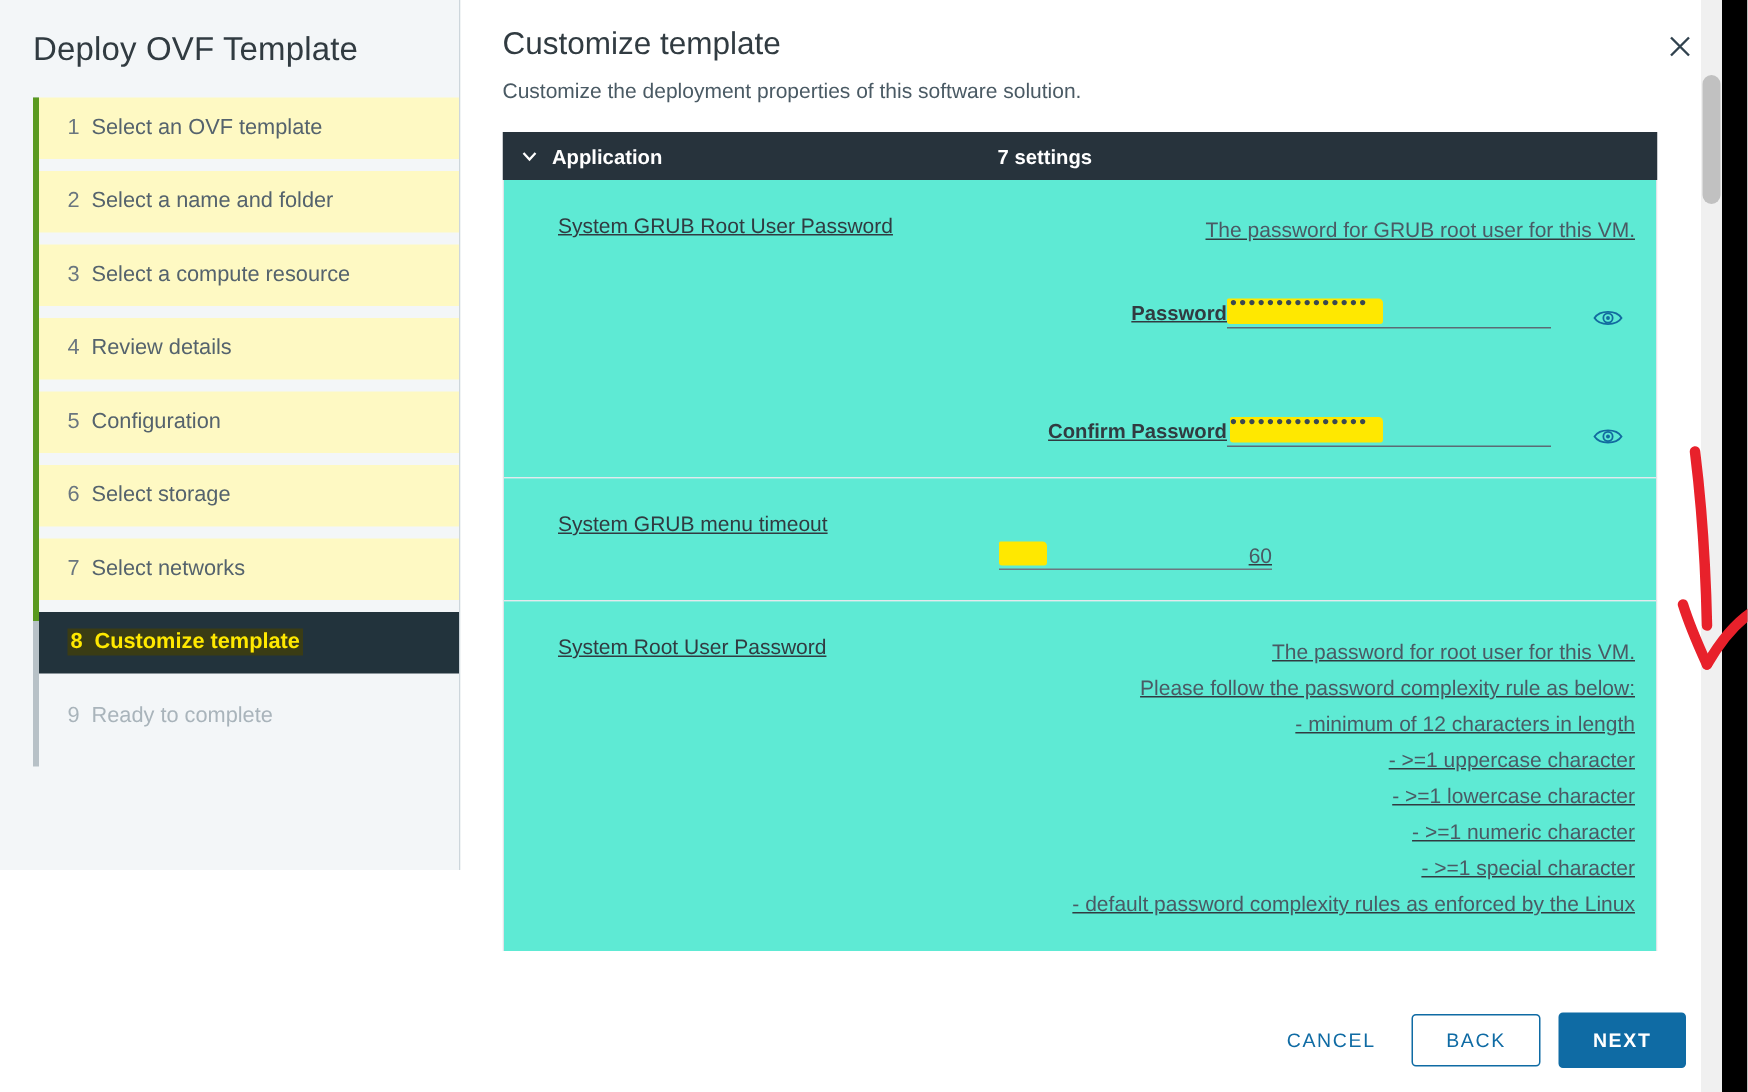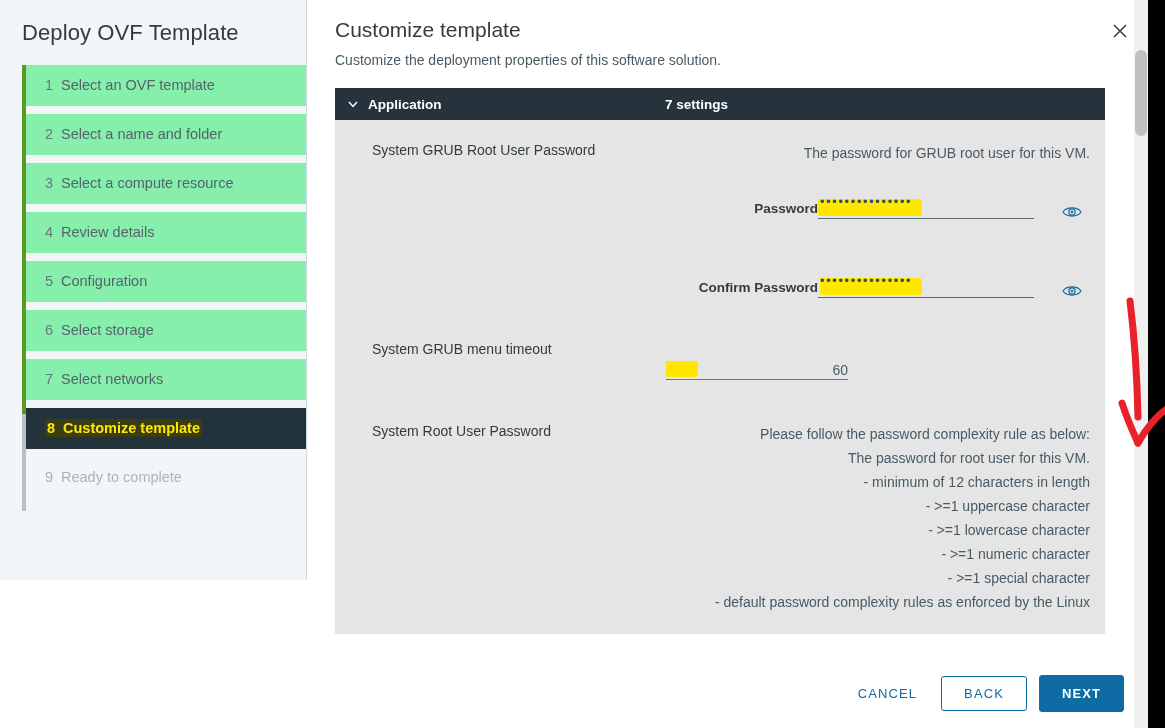--- a/index.html
+++ b/index.html
@@ -67,21 +67,21 @@
     top: 0;
     width: 4px;
     height: 349px;
     background: #5a9a20;
   }
   .step {
     position: relative;
     margin-left: 4px;
     height: 41px;
     line-height: 41px;
-    background: #86efac;
+    background: #fef9c3;
     font-size: 14.5px;
     color: #55636d;
     padding-left: 19px;
     white-space: nowrap;
     margin-bottom: 8px;
     cursor: pointer;
   }
   .step .num {
     display: inline-block;
     width: 16px;
@@ -166,21 +166,22 @@
     left: 330px;
     font-weight: bold;
   }
   #rows {
     border-left: 1px solid #dfe5e9;
     border-right: 1px solid #dfe5e9;
   }
   .setting-row {
     display: flex;
     border-bottom: 1px solid #e3e9ed;
-    background: #e5e5e5;
+    background: #5eead4;
+    text-decoration: underline;
   }
   .setting-row:last-child { border-bottom: none; }
   .row-label {
     width: 330px;
     min-width: 330px;
     padding: 21px 14px 20px 36px;
     font-size: 14px;
     color: #313b41;
     line-height: 18px;
   }
@@ -454,22 +455,22 @@
             <div class="small-input">
               <span class="marker" style="left:0px; bottom:2px; width:32px; height:16px;"></span>
               <span class="val">60</span>
             </div>
           </div>
         </div>
 
         <div class="setting-row">
           <div class="row-label">System Root User Password</div>
           <div class="row-body">
+            <span class="desc">The password for root user for this VM.</span>
             <span class="desc">Please follow the password complexity rule as below:</span>
-            <span class="desc">The password for root user for this VM.</span>
             <span class="rule-line">- minimum of 12 characters in length</span>
             <span class="rule-line">- &gt;=1 uppercase character</span>
             <span class="rule-line">- &gt;=1 lowercase character</span>
             <span class="rule-line">- &gt;=1 numeric character</span>
             <span class="rule-line">- &gt;=1 special character</span>
             <span class="rule-line">- default password complexity rules as enforced by the Linux</span>
 
           </div>
         </div>
 

